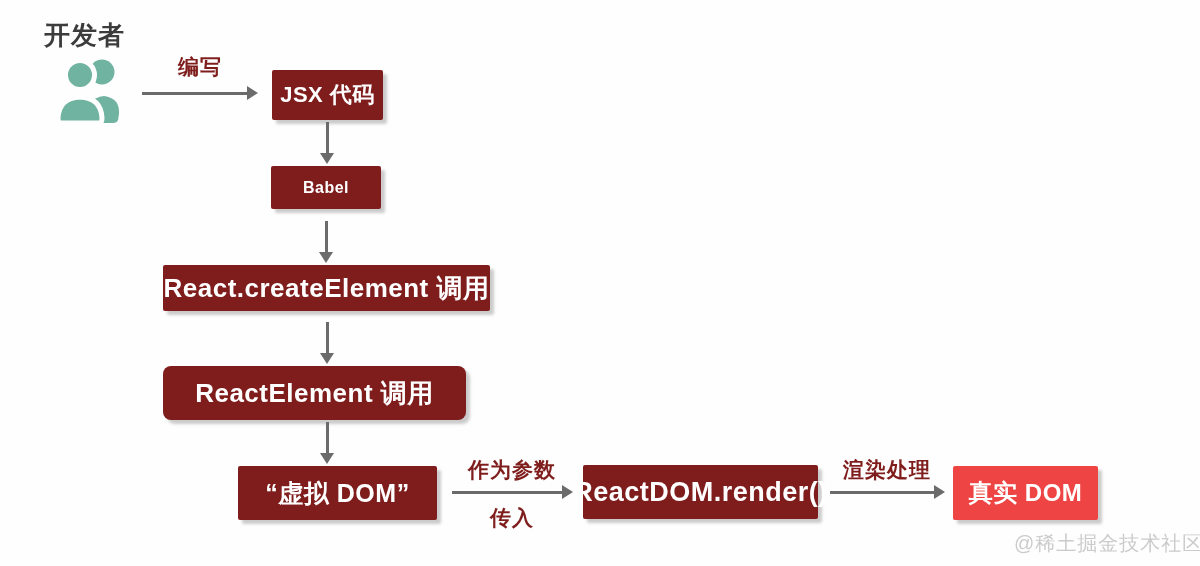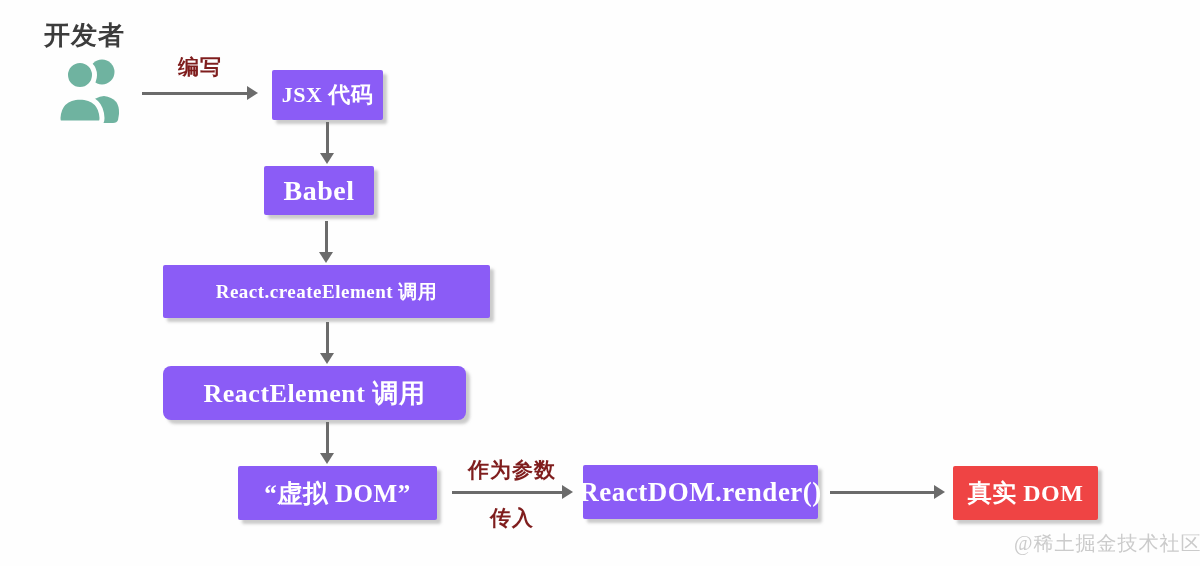--- a/index.html
+++ b/index.html
@@ -2,21 +2,21 @@
 <html><head>
 <meta charset="utf-8">
 <style>
   * { margin: 0; padding: 0; box-sizing: border-box; }
   html, body { background: #ffffff; }
   .stage {
     position: relative;
     width: 1200px;
     height: 566px;
     background: #fefefe;
-    font-family: Liberation Serif, serif;
+    font-family: Liberation Sans, sans-serif;
     overflow: hidden;
     padding-left: 16px;
   }
   .diagram-title {
     position: absolute;
     left: 44px; top: 18px;
     font-size: 26px;
     font-weight: bold;
     color: #3c3c3c;
     letter-spacing: 1px;
@@ -26,21 +26,21 @@
     display: flex;
     align-items: center;
     justify-content: center;
     color: #ffffff;
     font-weight: bold;
     border-radius: 2px;
     box-shadow: 4px 4px 3px rgba(110,110,110,0.35);
     letter-spacing: 0.5px;
     white-space: nowrap;
   }
-  .node.teal { background: #8b5cf6; }
+  .node.teal { background: #7f1d1d; }
   .node.orange { background: #ef4444; }
   .edge-label {
     position: absolute;
     font-weight: bold;
     color: #7f1d1d;
     font-size: 21px;
     text-align: center;
     letter-spacing: 1px;
     white-space: nowrap;
   }
@@ -100,31 +100,31 @@
 
   <div class="node teal" style="left:272px; top:70px; width:111px; height:50px; font-size:22px;">
     <span>JSX 代码</span>
   </div>
 
   <div class="arrow v" style="left:320px; top:122px; width:14px; height:42px;">
     <div class="shaft"></div>
       <div class="head"></div>
   </div>
 
-  <div class="node teal" style="left:264px; top:166px; width:110px; height:49px; font-size:28px;">
+  <div class="node teal" style="left:271px; top:166px; width:110px; height:43px; font-size:16px;">
     <span>Babel</span>
   </div>
 
   <div class="edge-label" style="left:238px; top:227px; width:62px;margin-top:36px;">编译</div>
   <div class="arrow v" style="left:319px; top:221px; width:14px; height:42px;">
     <div class="shaft"></div>
       <div class="head"></div>
   </div>
 
-  <div class="node teal" style="left:163px; top:265px; width:327px; height:53px; font-size:19px;">
+  <div class="node teal" style="left:163px; top:265px; width:327px; height:46px; font-size:26px;">
     <span>React.createElement 调用</span>
   </div>
 
   <div class="arrow v" style="left:320px; top:322px; width:14px; height:42px;">
     <div class="shaft"></div>
       <div class="head"></div>
   </div>
 
   <div class="node teal" style="left:163px; top:366px; width:303px; height:54px; font-size:26px;border-radius:8px;">
     <span>ReactElement 调用</span>
@@ -143,20 +143,21 @@
   <div class="arrow h" style="left:452px; top:485px; width:121px; height:14px;">
     <div class="shaft"></div>
       <div class="head"></div>
   </div>
   <div class="edge-label" style="left:472px; top:504px; width:80px;">传入</div>
 
   <div class="node teal" style="left:583px; top:465px; width:235px; height:54px; font-size:27px;">
     <span>ReactDOM.render()</span>
   </div>
 
+  <div class="edge-label" style="left:837px; top:456px; width:100px;">渲染处理</div>
   <div class="arrow h" style="left:830px; top:485px; width:115px; height:14px;">
     <div class="shaft"></div>
       <div class="head"></div>
   </div>
 
   <div class="node orange" style="left:953px; top:466px; width:145px; height:54px; font-size:24px;">
     <span>真实 DOM</span>
   </div>
 
   <div class="watermark">@稀土掘金技术社区</div>

